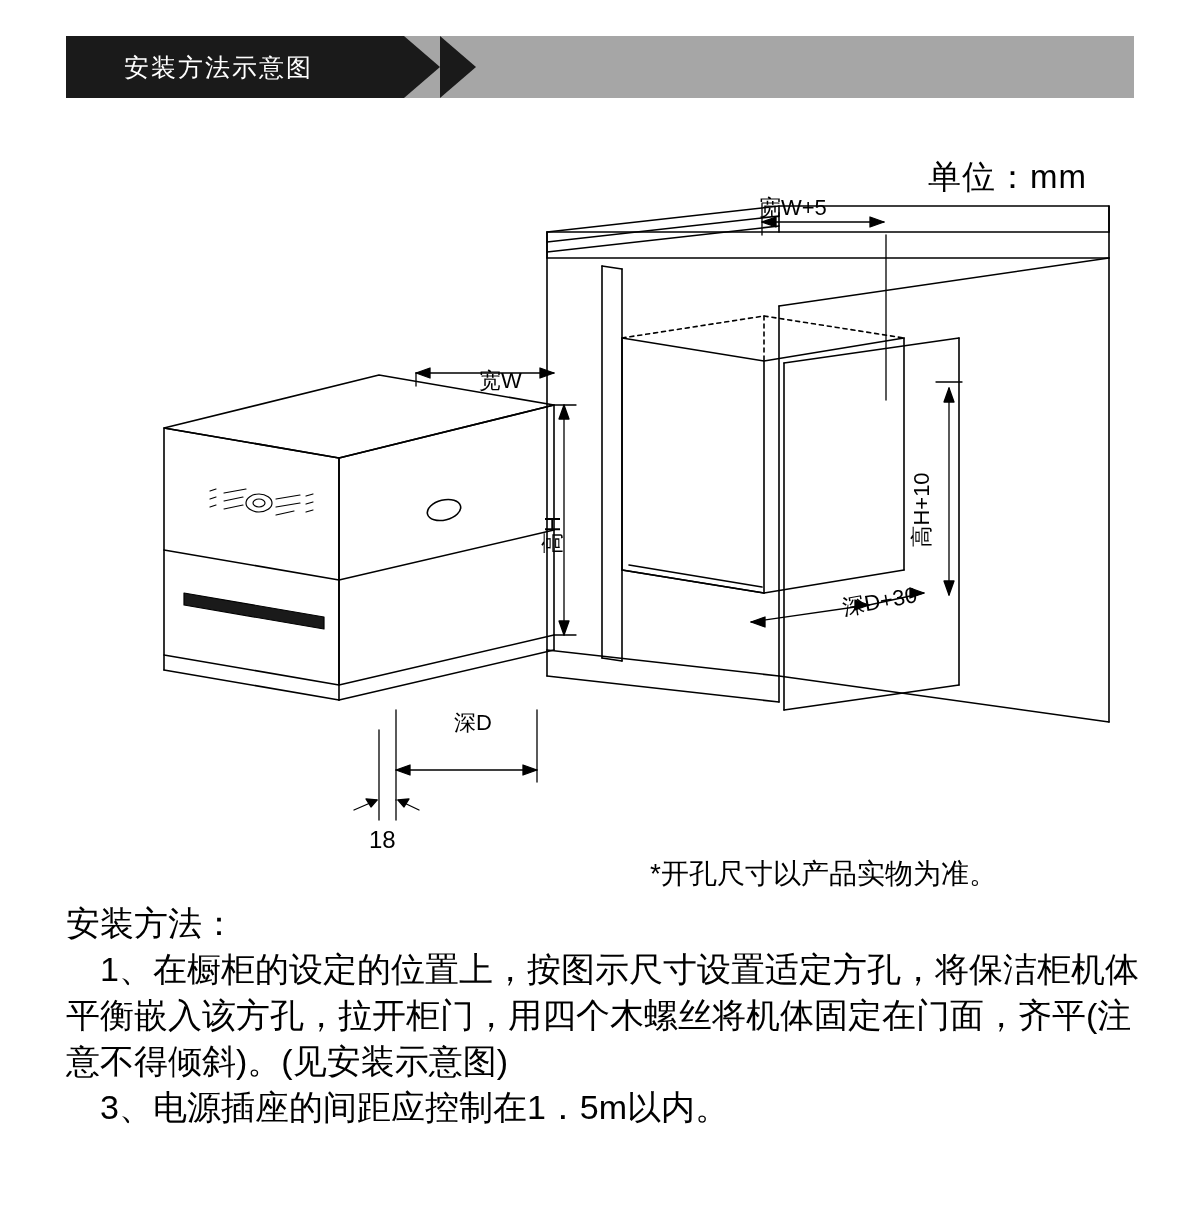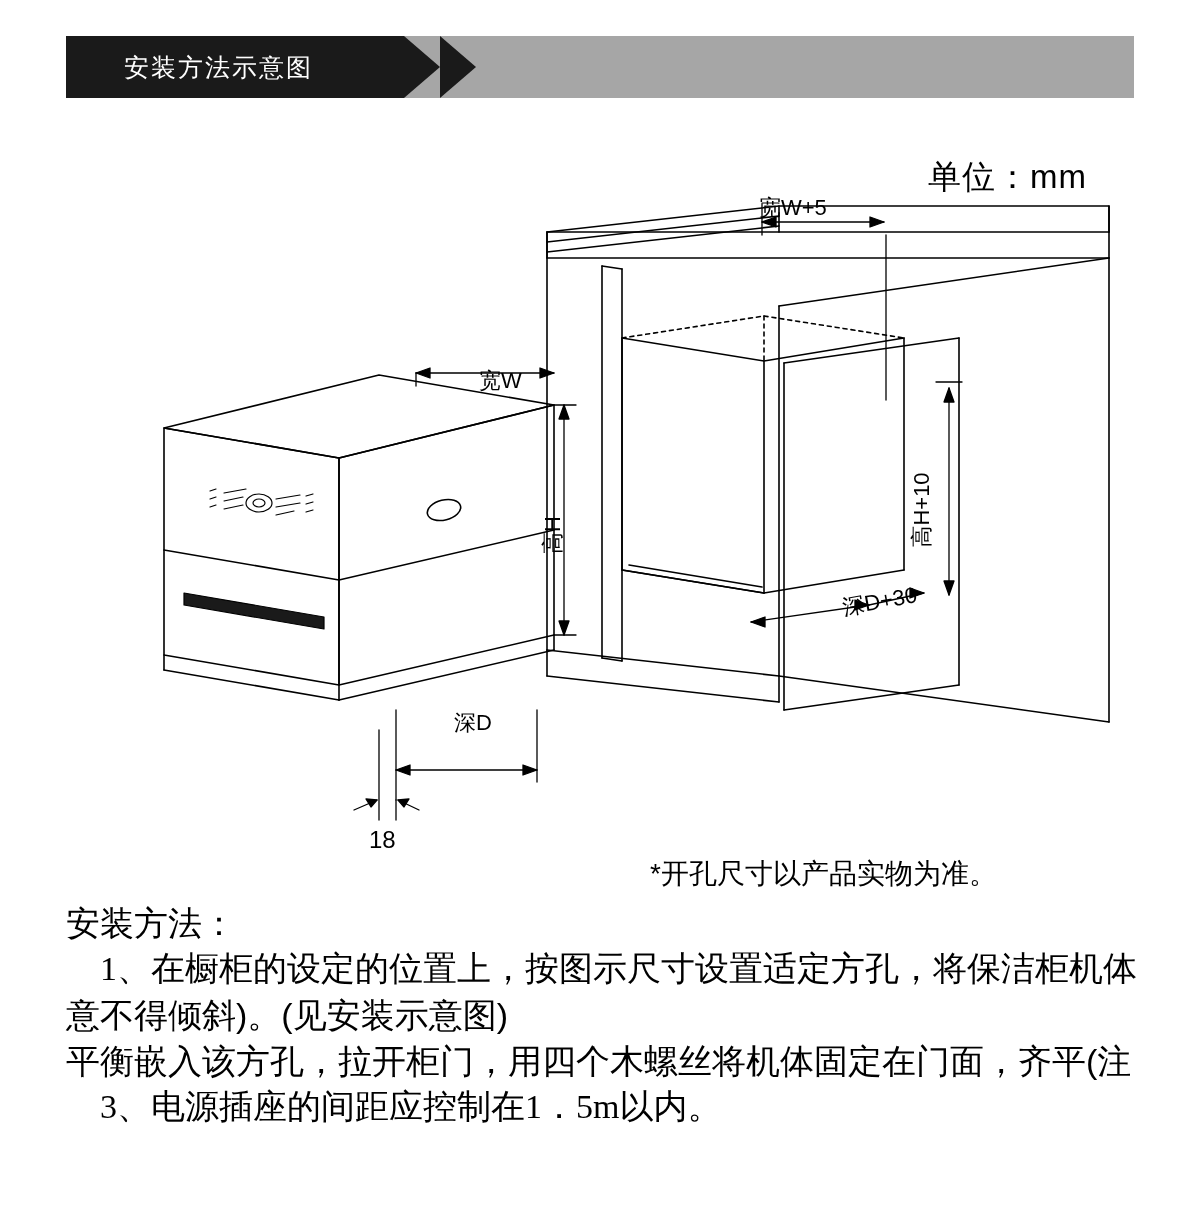--- a/index.html
+++ b/index.html
@@ -96,21 +96,21 @@
   
   .instructions {
     position: absolute;
     left: 66px;
     top: 900px;
     width: 1070px;
     font-size: 34px;
     line-height: 46px;
   }
   .instructions .ln { white-space: pre; }
-  .indent { padding-left: 34px; font-family: Liberation Serif, serif; }
+  .indent { padding-left: 34px; }
 </style>
 </head>
 <body>
 
 <div class="header">
   <div class="header-grey"></div>
   <div class="header-black"></div>
   <div class="chev c1"></div>
   <div class="chev c2"></div>
   <div class="header-title">安装方法示意图</div>
@@ -258,16 +258,16 @@
     <text x="345" y="738" font-size="24">18</text>
   </g>
 </svg>
 </div>
 
 <div class="note-right">*开孔尺寸以产品实物为准。</div>
 
 <div class="instructions">
   <div class="ln">安装方法：</div>
   <div class="ln indent">1、在橱柜的设定的位置上，按图示尺寸设置适定方孔，将保洁柜机体</div>
+  <div class="ln">平衡嵌入该方孔，拉开柜门，用四个木螺丝将机体固定在门面，齐平(注</div>
   <div class="ln">意不得倾斜)。(见安装示意图)</div>
-  <div class="ln">平衡嵌入该方孔，拉开柜门，用四个木螺丝将机体固定在门面，齐平(注</div>
   <div class="ln indent">3、电源插座的间距应控制在1．5m以内。</div>
 </div>
 
 </body></html>

